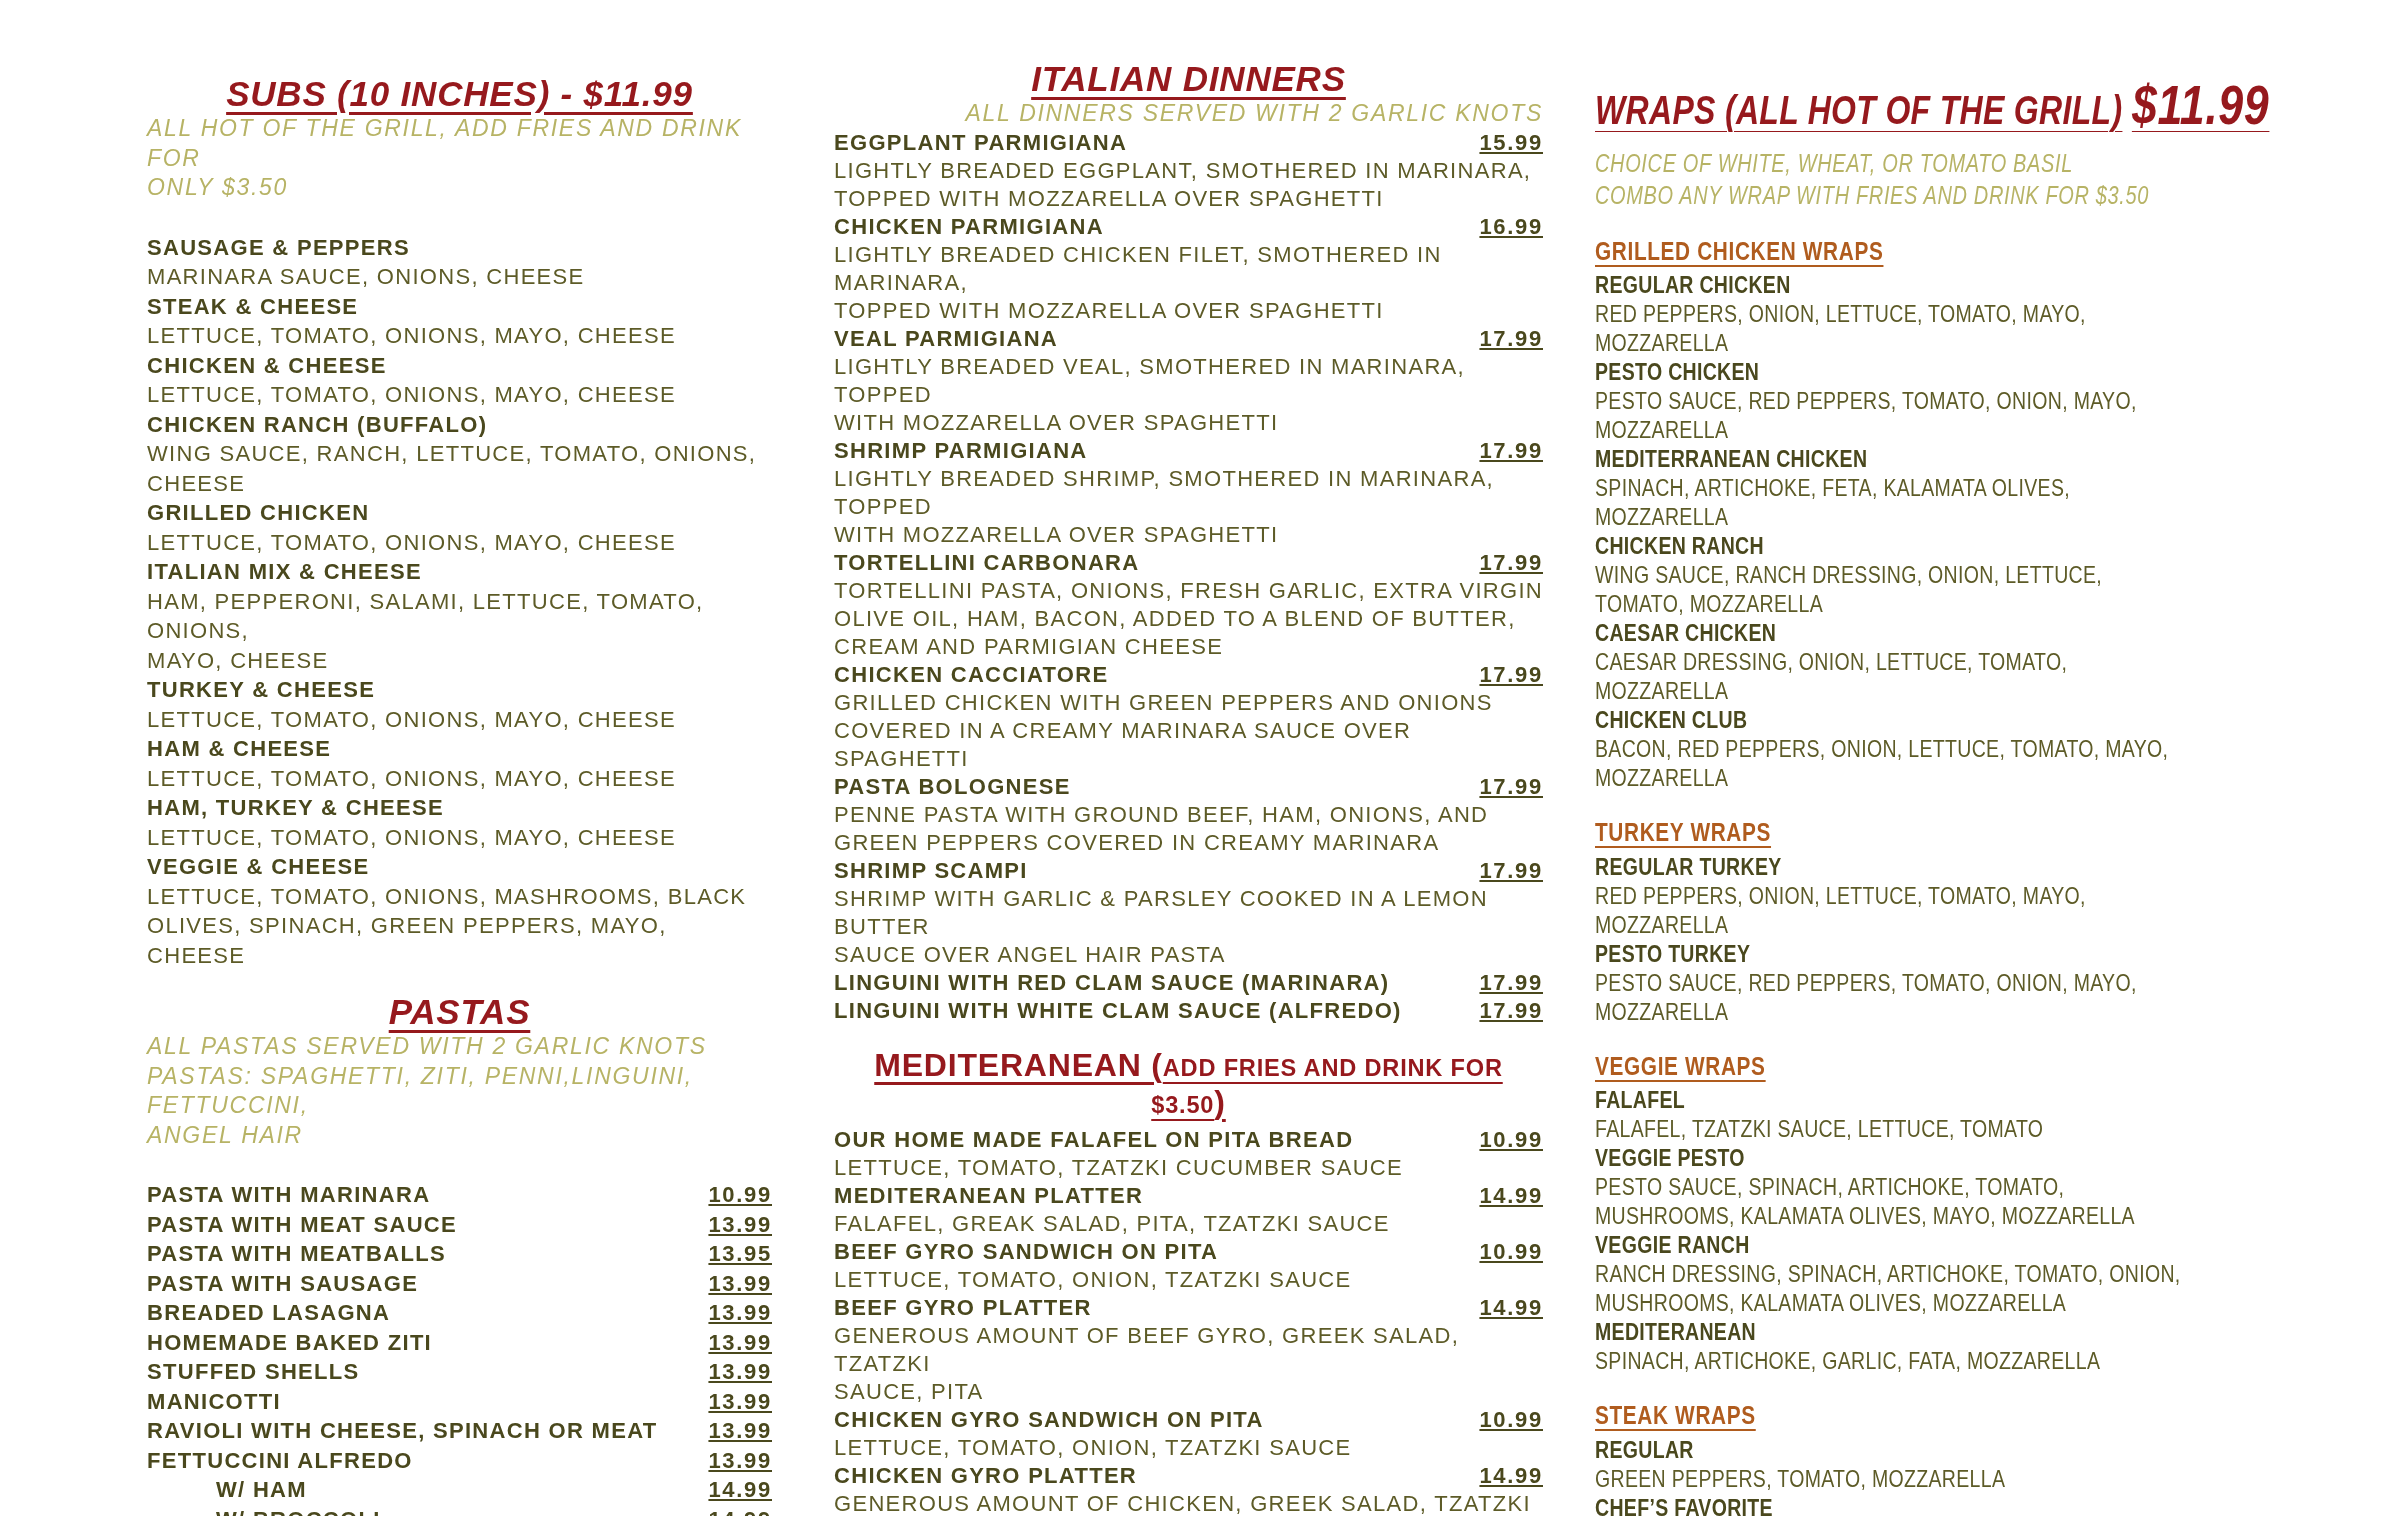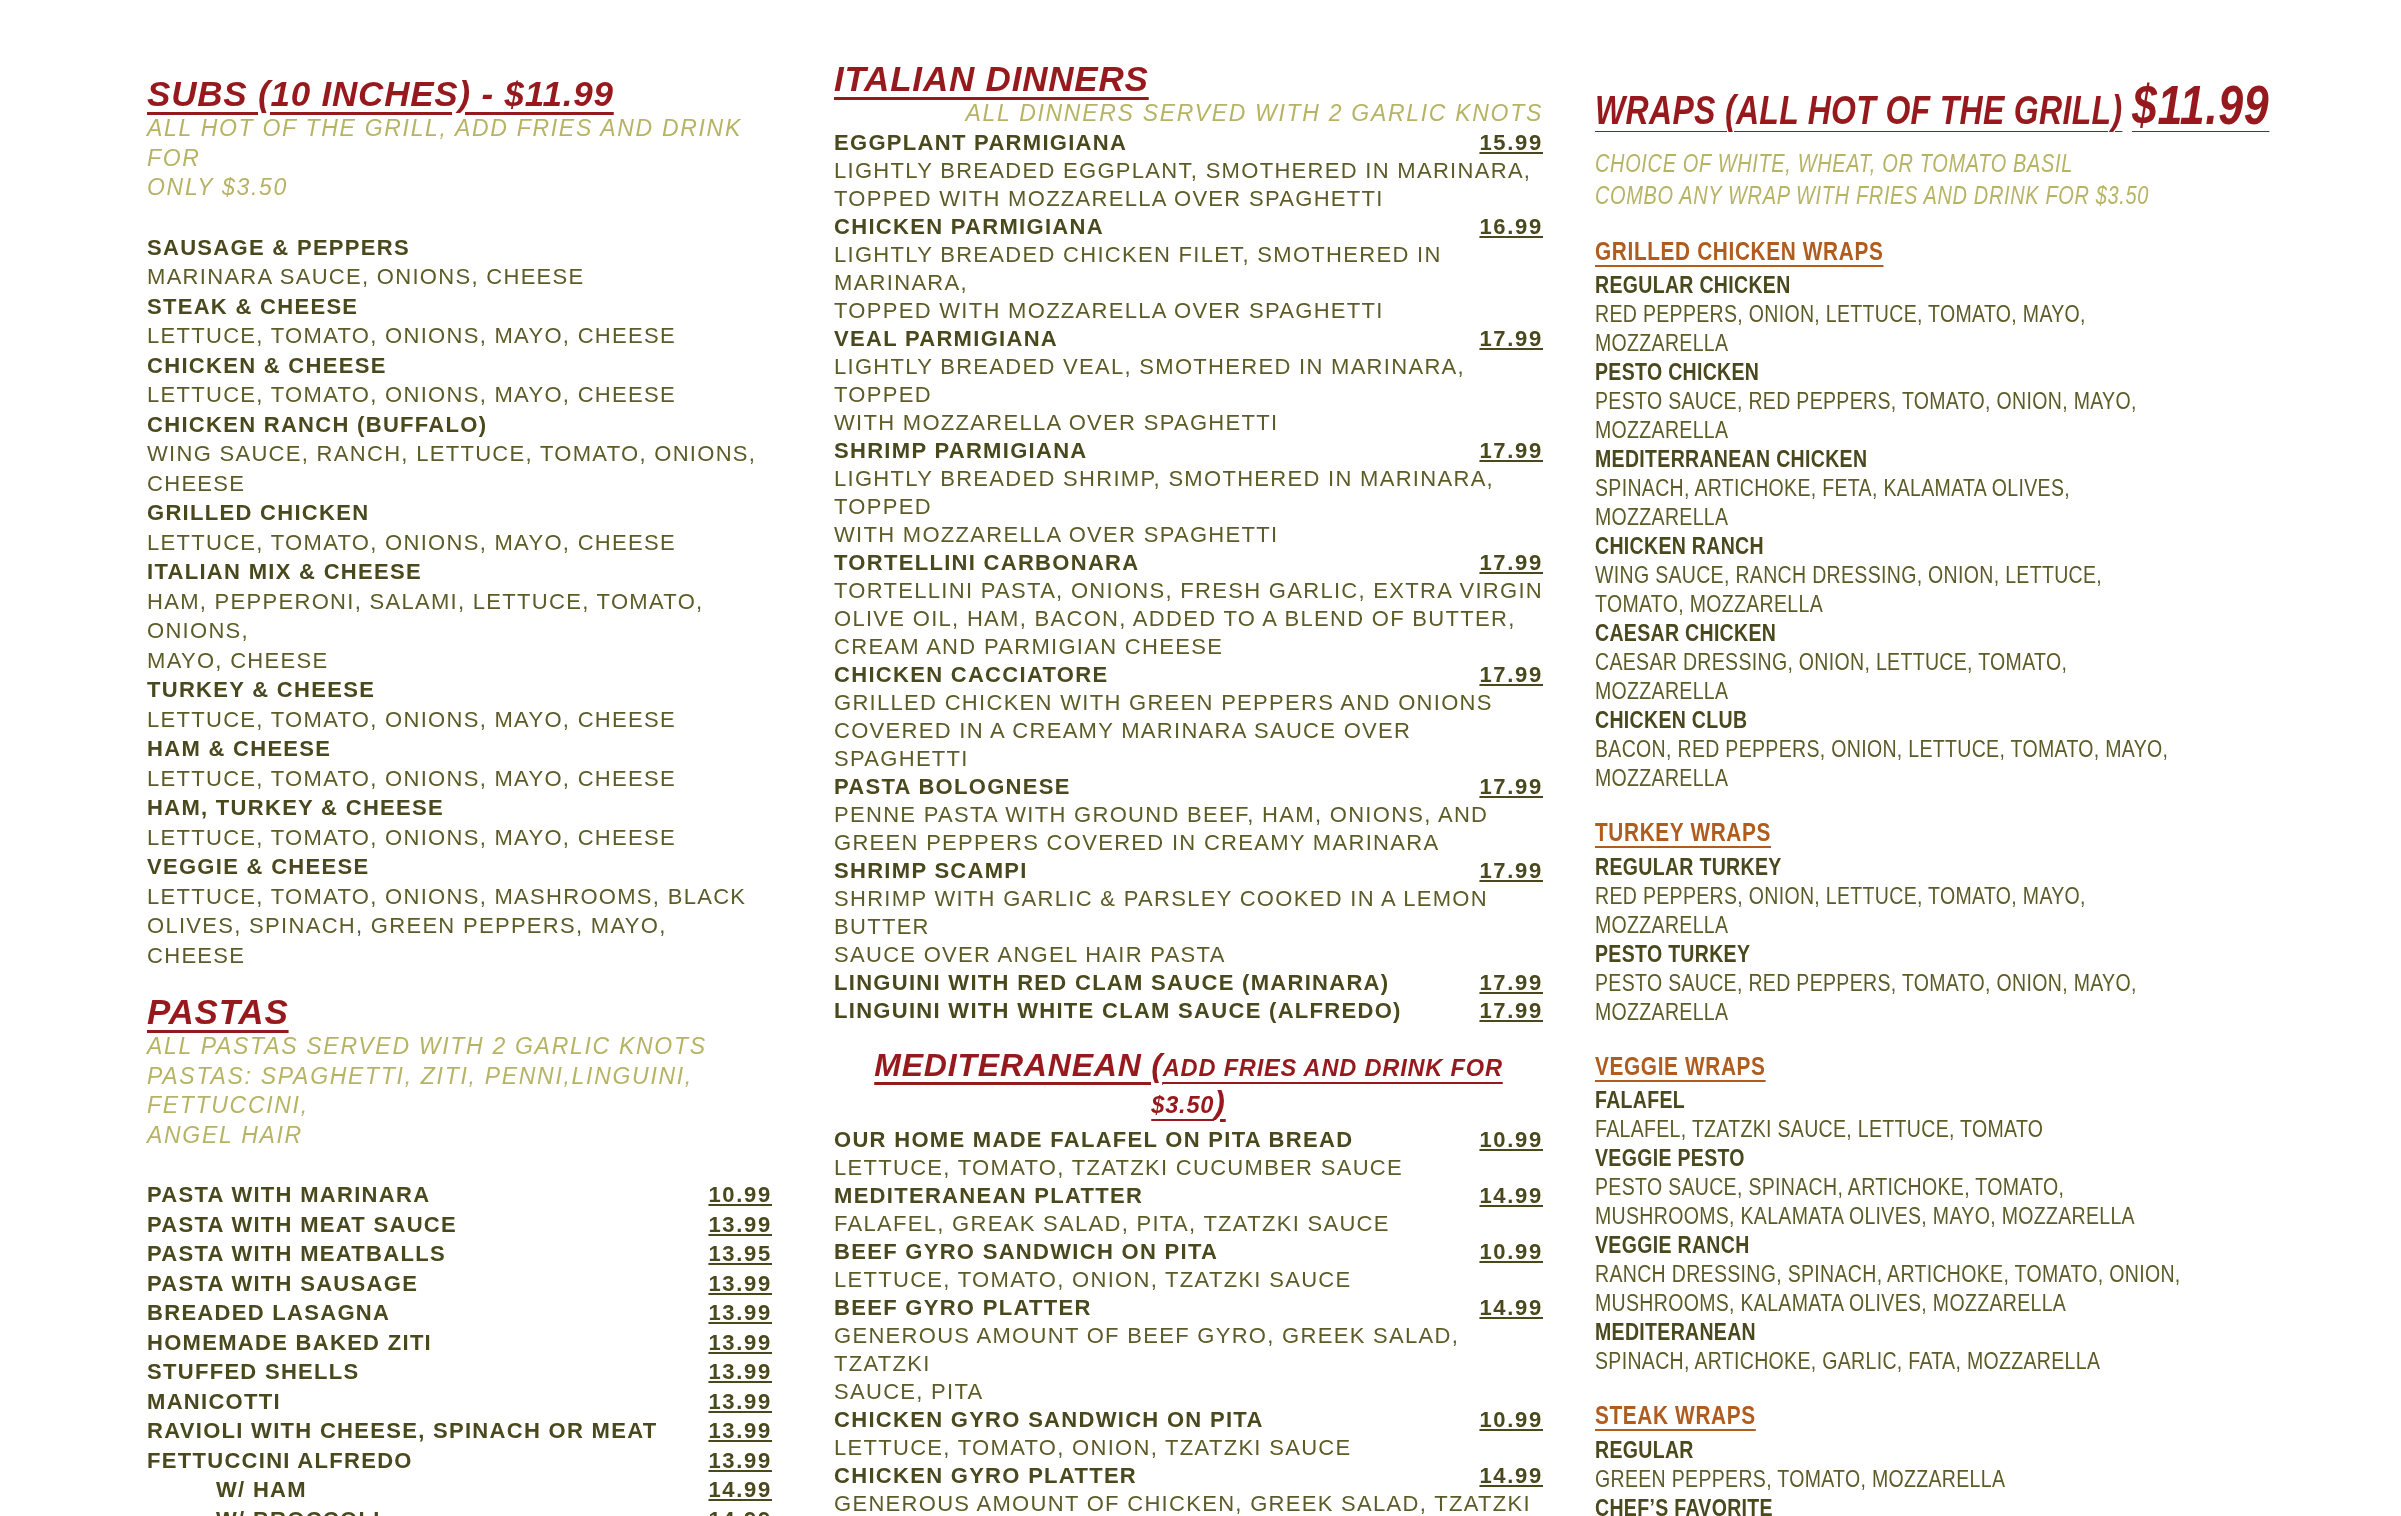--- a/index.html
+++ b/index.html
@@ -12,33 +12,33 @@
 
   
   .red{color:#96191d;}
   .khaki{color:#b7b365;}
   .dark{color:#4a481d;}
   .olive{color:#5d5b27;}
   .orange{color:#b05c1e;}
 
   
   .hdr{font-size:35px;font-weight:bold;font-style:italic;text-decoration:underline;
-       text-underline-offset:5.9px;letter-spacing:0.8px;}
+       text-underline-offset:5.9px;text-align:center;letter-spacing:0.8px;}
   .notes{font-size:23px;font-style:italic;letter-spacing:1.7px;line-height:29.5px;}
   .c12 .nm{font-weight:bold;letter-spacing:1.3px;text-align:center;}
   .c12 .row,.c12 .ds{font-size:22px;line-height:29.5px;letter-spacing:1.3px;}
   #col2 .row,#col2 .ds{line-height:28px;}
   .row{display:flex;justify-content:space-between;align-items:baseline;}
   .row .pr{font-weight:bold;letter-spacing:1.7px;text-decoration:underline;}
   .indent{padding-left:69px;}
   .ds{font-weight:normal;}
 
   
   .med-h{text-align:center;margin:22px 0 5px 0;}
-  .med-h .in{font-weight:bold;font-style:italic;text-decoration:underline;text-underline-offset:5.9px;}
+  .med-h .in{font-weight:bold;text-decoration:underline;text-underline-offset:5.9px;}
   .med-main{font-size:32px;letter-spacing:0.8px;}
   .med-sub{font-size:23.6px;letter-spacing:0.8px;}
 
   
   #col3wrap .wr-title{font-weight:bold;font-style:italic;text-decoration:underline;
        text-underline-offset:6.7px;white-space:nowrap;}
   #col3wrap .wr-main{font-size:40px;letter-spacing:0.4px;}
   #col3wrap .wr-price{font-size:56px;margin-left:11.8px;letter-spacing:0.8px;}
   #col3wrap .notes{font-size:25px;line-height:32px;letter-spacing:0.8px;margin-top:10px;}
   .wsec-h{font-size:26px;font-weight:bold;text-decoration:underline;text-underline-offset:5px;

